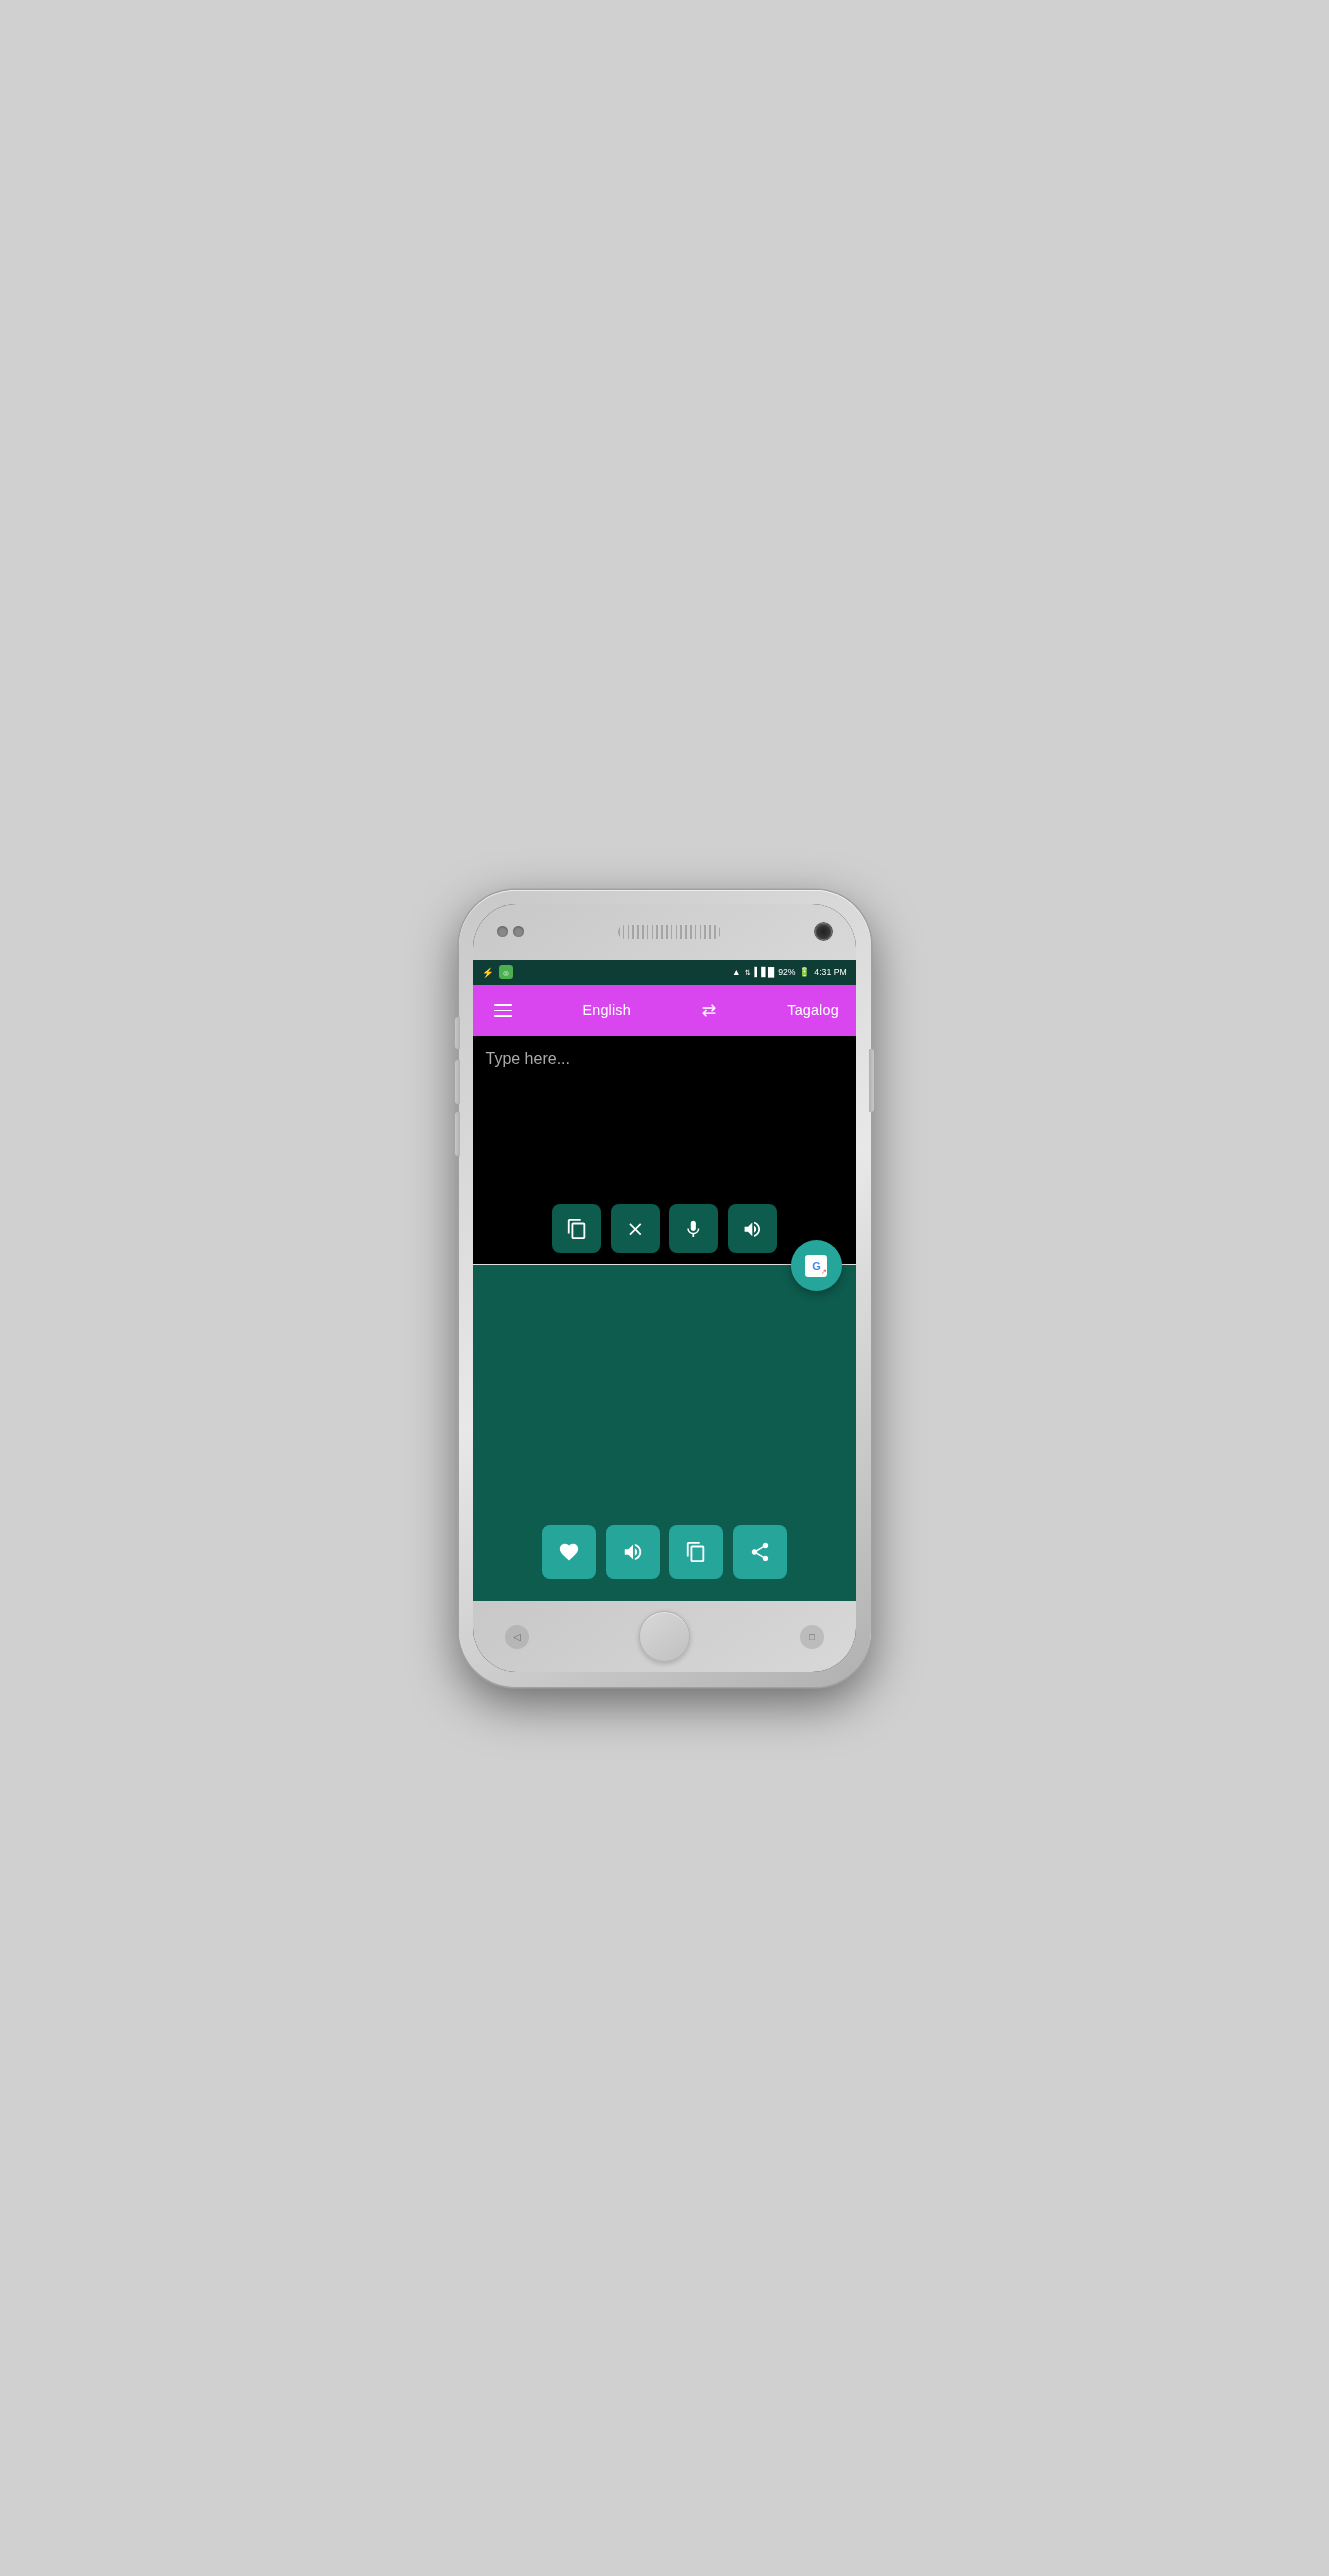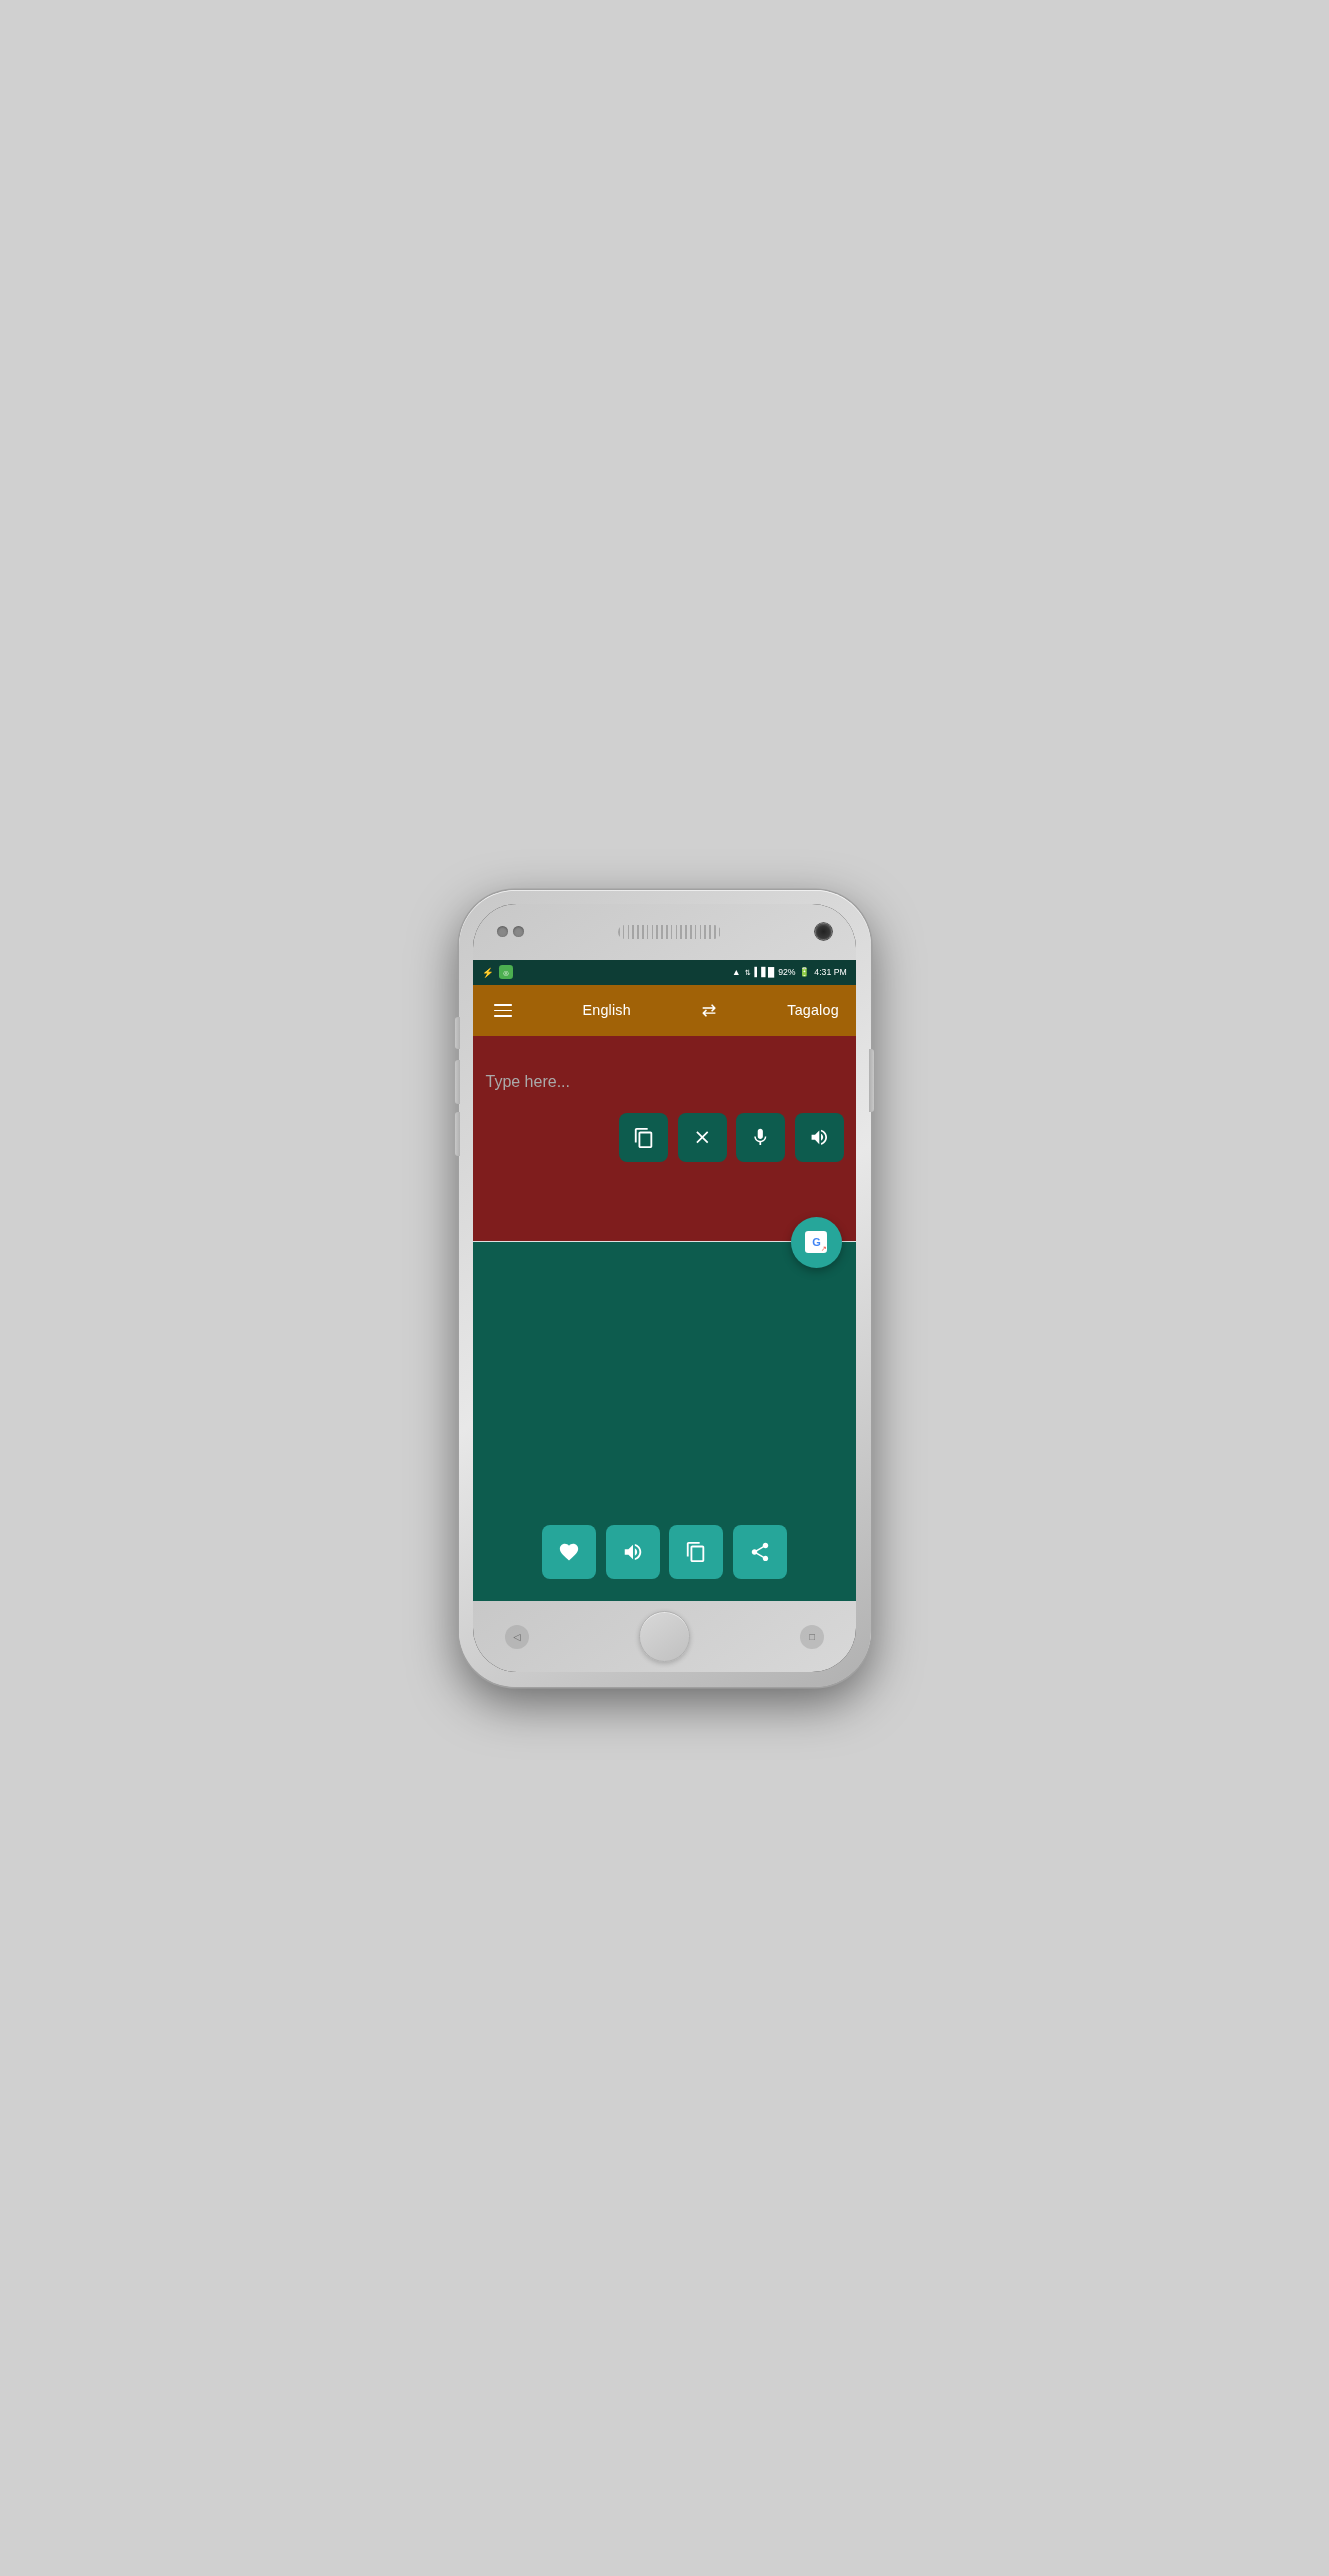--- a/index.html
+++ b/index.html
@@ -128,21 +128,21 @@
       font-weight: 500;
     }
 
     .wifi-icon, .signal-icon {
       color: white;
       font-size: 8.7px;
     }
 
     
     .app-bar {
-      background: #a16207;
+      background: #d946ef;
       height: 51px;
       display: flex;
       align-items: center;
       justify-content: space-between;
       padding: 0 17.4px;
       flex-shrink: 0;
     }
 
     .hamburger-btn {
       background: none;
@@ -175,27 +175,26 @@
       background: none;
       border: none;
       color: white;
       font-size: 16px;
       cursor: pointer;
       padding: 4px;
     }
 
     
     .input-area {
-      background: #7f1d1d;
+      background: #000000;
       flex: 0 0 auto;
       min-height: 206px;
       display: flex;
-      flex-direction: row;
+      flex-direction: column;
       border-bottom: 0.8px solid #e0e0e0;
-      align-items: center;
     }
 
     .text-input {
       flex: 1;
       padding: 14.3px 12.7px;
       font-size: 16px;
       color: #aaa;
       font-family: inherit;
       min-height: 159px;
     }

